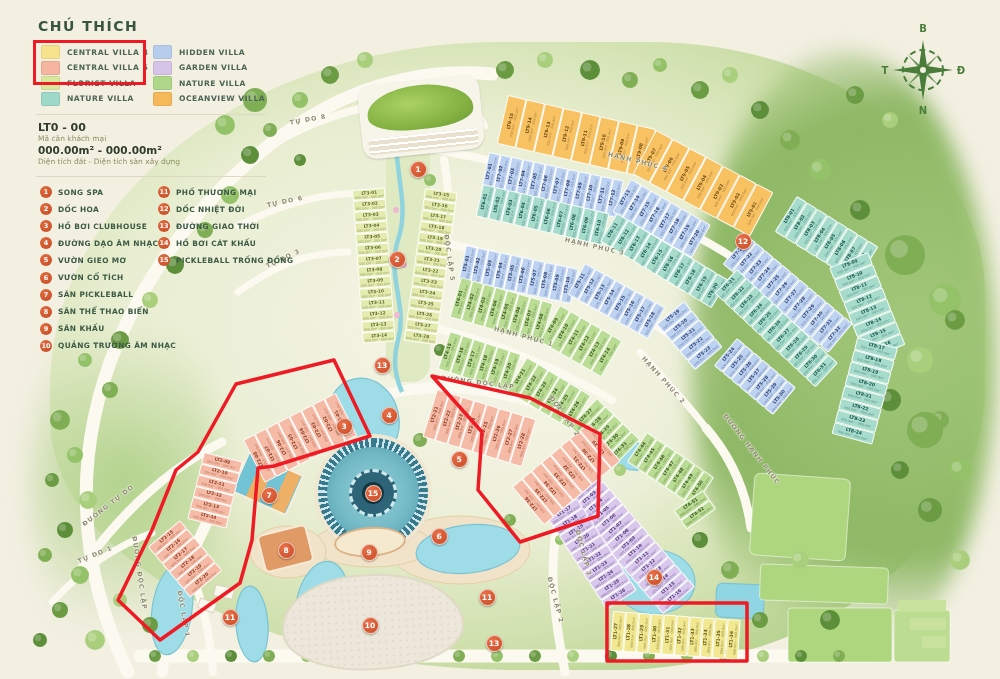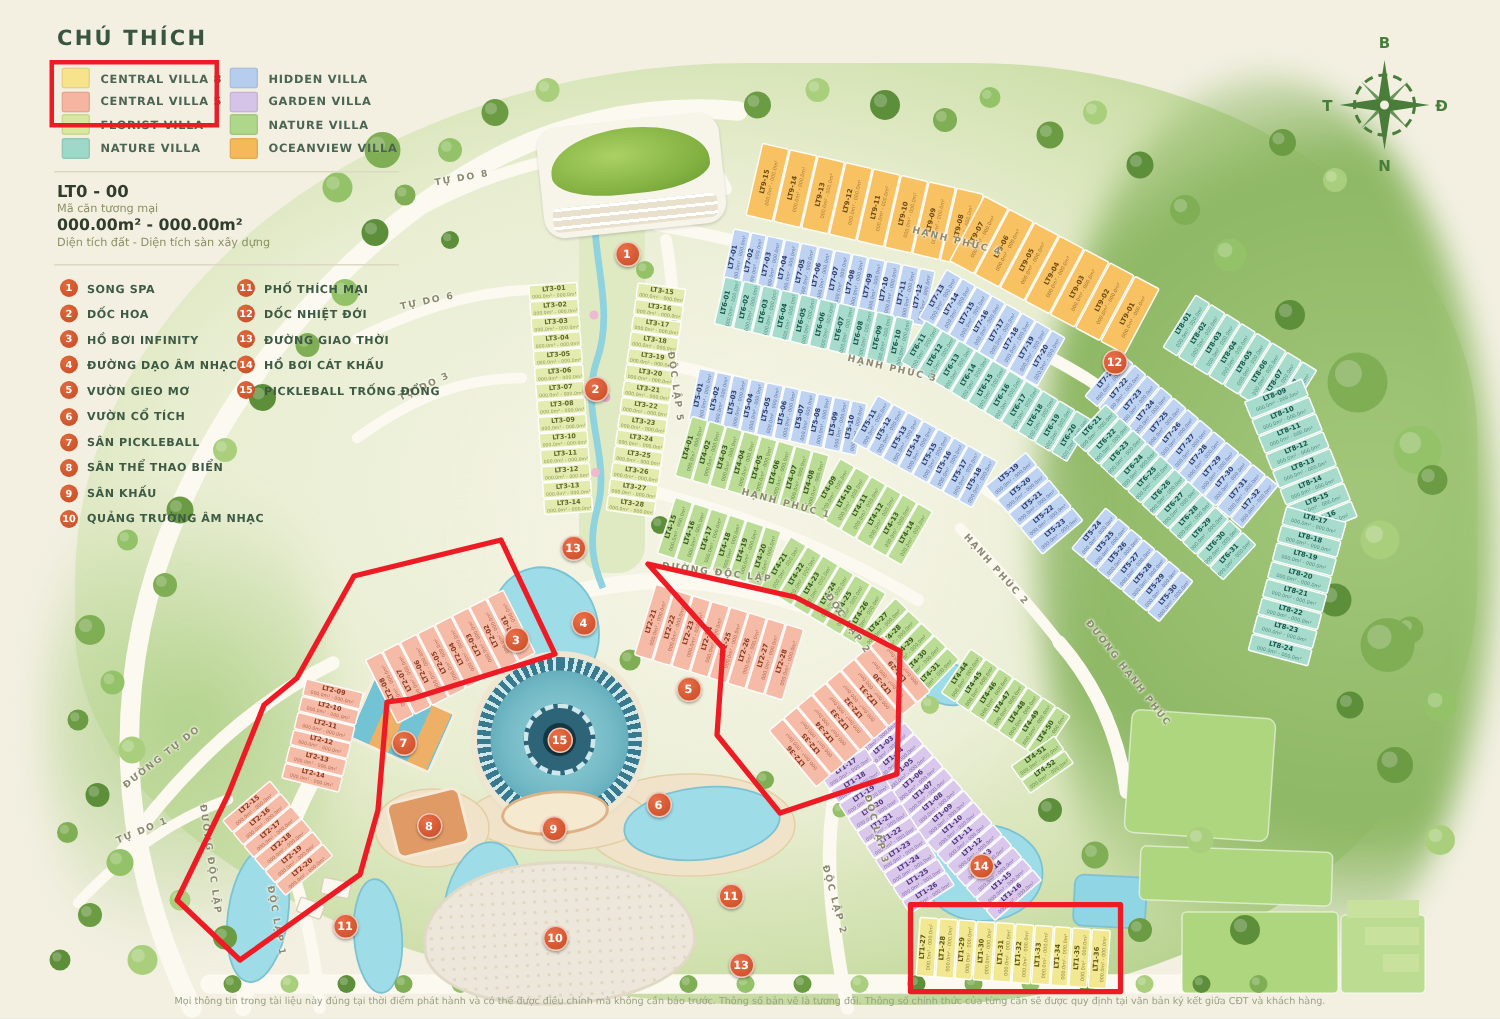--- a/index.html
+++ b/index.html
@@ -1296,36 +1296,36 @@
           <span class="lg-lb">NATURE VILLA</span>
         </div>
         <div class="lg-item" style="left: 153px; top: 91.5px;">
           <span class="lg-sw" style="background:#f6b95a"></span>
           <span class="lg-lb">OCEANVIEW VILLA</span>
         </div>
       </div>
     <div id="legend-redbox"></div>
     <div class="rule" style="top:114px"></div>
     <div id="unit-code">LT0 - 00</div>
-    <div id="unit-code-desc">Mã căn tương mại</div>
+    <div id="unit-code-desc">Mã căn khách mại</div>
     <div id="unit-area">000.00m² - 000.00m²</div>
     <div id="unit-area-desc">Diện tích đất - Diện tích sàn xây dựng</div>
     <div class="rule" style="top:176px"></div>
     <div id="amenity-list">
         <div class="am-item" style="left: 40px; top: 186px;">
           <span class="am-num">1</span>
           <span class="am-lb">SONG SPA</span>
         </div>
         <div class="am-item" style="left: 40px; top: 203.1px;">
           <span class="am-num">2</span>
           <span class="am-lb">DỐC HOA</span>
         </div>
         <div class="am-item" style="left: 40px; top: 220.2px;">
           <span class="am-num">3</span>
-          <span class="am-lb">HỒ BƠI INFINITY</span>
+          <span class="am-lb">HỒ BƠI CLUBHOUSE</span>
         </div>
         <div class="am-item" style="left: 40px; top: 237.3px;">
           <span class="am-num">4</span>
           <span class="am-lb">ĐƯỜNG DẠO ÂM NHẠC</span>
         </div>
         <div class="am-item" style="left: 40px; top: 254.4px;">
           <span class="am-num">5</span>
           <span class="am-lb">VƯỜN GIEO MƠ</span>
         </div>
         <div class="am-item" style="left: 40px; top: 271.5px;">
@@ -1343,21 +1343,21 @@
         <div class="am-item" style="left: 40px; top: 322.8px;">
           <span class="am-num">9</span>
           <span class="am-lb">SÂN KHẤU</span>
         </div>
         <div class="am-item" style="left: 40px; top: 339.9px;">
           <span class="am-num">10</span>
           <span class="am-lb">QUẢNG TRƯỜNG ÂM NHẠC</span>
         </div>
         <div class="am-item" style="left: 158px; top: 186px;">
           <span class="am-num">11</span>
-          <span class="am-lb">PHỐ THÍCH MẠI</span>
+          <span class="am-lb">PHỐ THƯƠNG MẠI</span>
         </div>
         <div class="am-item" style="left: 158px; top: 203.1px;">
           <span class="am-num">12</span>
           <span class="am-lb">DỐC NHIỆT ĐỚI</span>
         </div>
         <div class="am-item" style="left: 158px; top: 220.2px;">
           <span class="am-num">13</span>
           <span class="am-lb">ĐƯỜNG GIAO THỜI</span>
         </div>
         <div class="am-item" style="left: 158px; top: 237.3px;">
@@ -1385,14 +1385,13 @@
       <polygon points="29,68 44,55 45,52 41,54" opacity=".8"></polygon>
       <polygon points="61,68 46,55 45,52 49,54" opacity=".8"></polygon>
       <circle cx="45" cy="52" r="4" fill="#f3f0e2" stroke="#4a7d3a" stroke-width="2"></circle>
     </g>
     <text x="45" y="14" text-anchor="middle">B</text>
     <text x="83" y="56" text-anchor="middle">Đ</text>
     <text x="45" y="96" text-anchor="middle">N</text>
     <text x="7" y="56" text-anchor="middle">T</text>
   </svg>
 
-  <div id="footer">Mọi thông tin trong tài liệu này đúng tại thời điểm phát hành và có thể được điều chỉnh mà không cần báo trước. Thông số bản vẽ là tương đối. Thông số chính thức của từng căn sẽ được quy định tại văn bản  ký kết giữa CĐT và khách hàng.</div>
 </div>
 
 </body></html>

